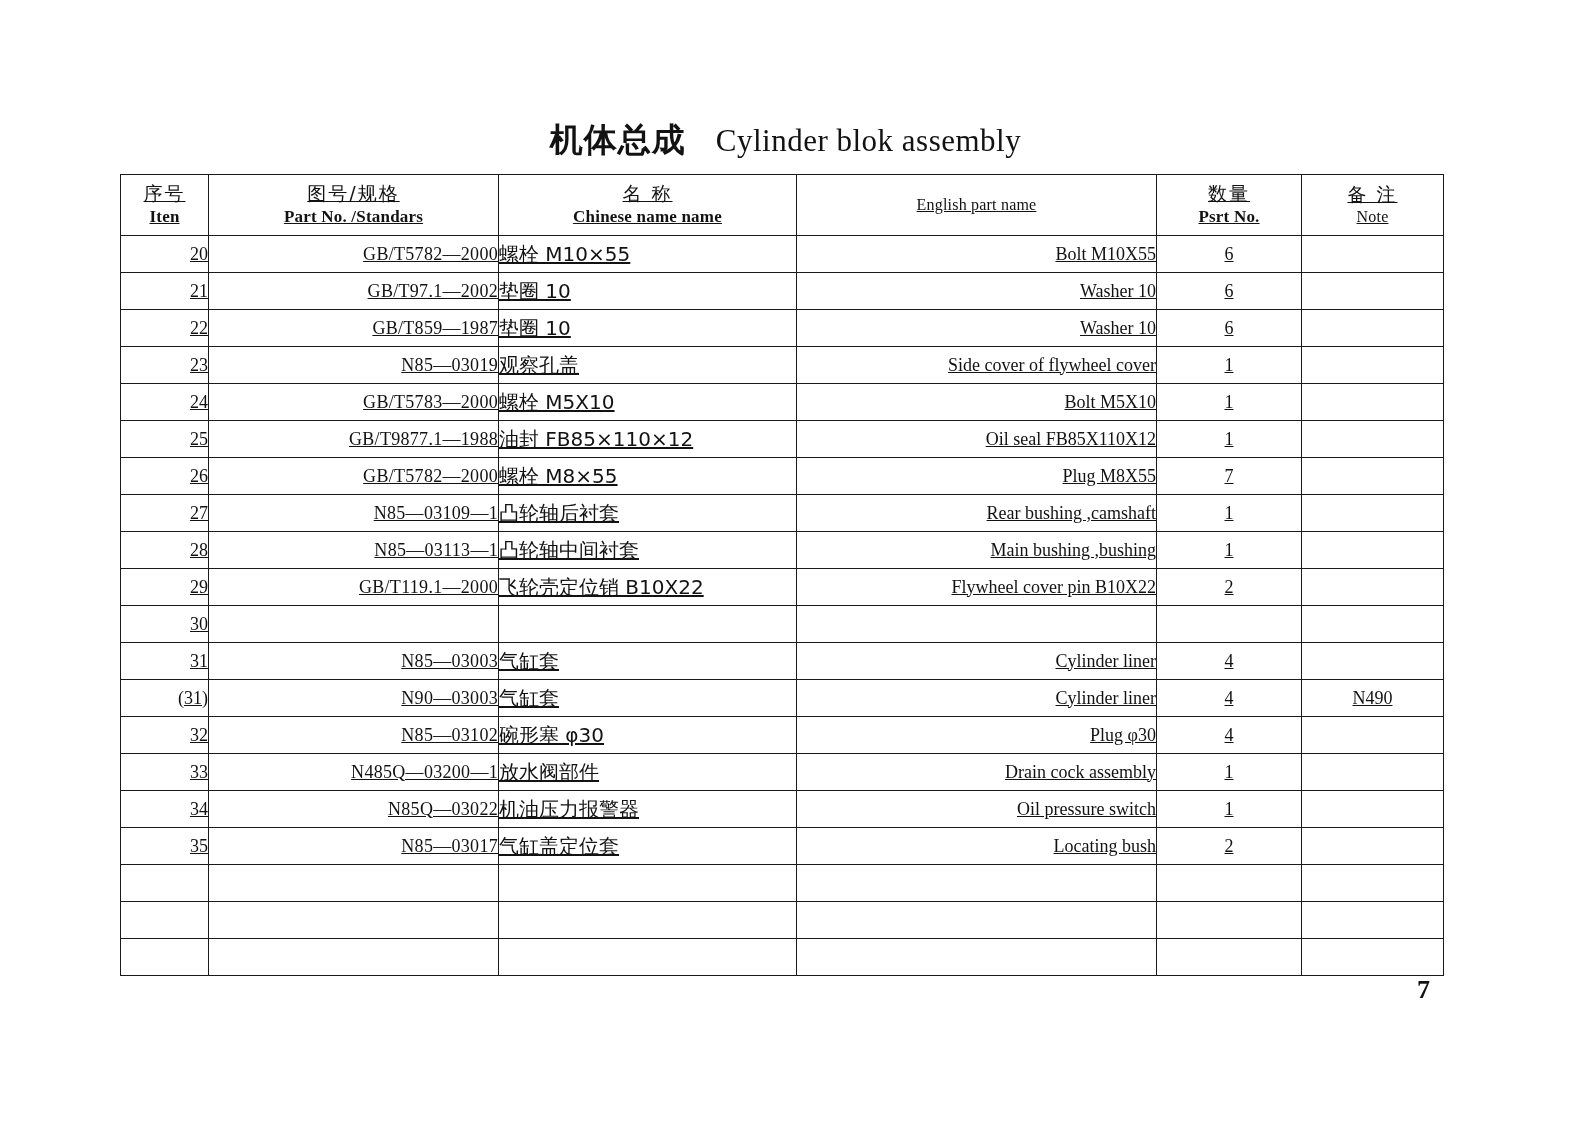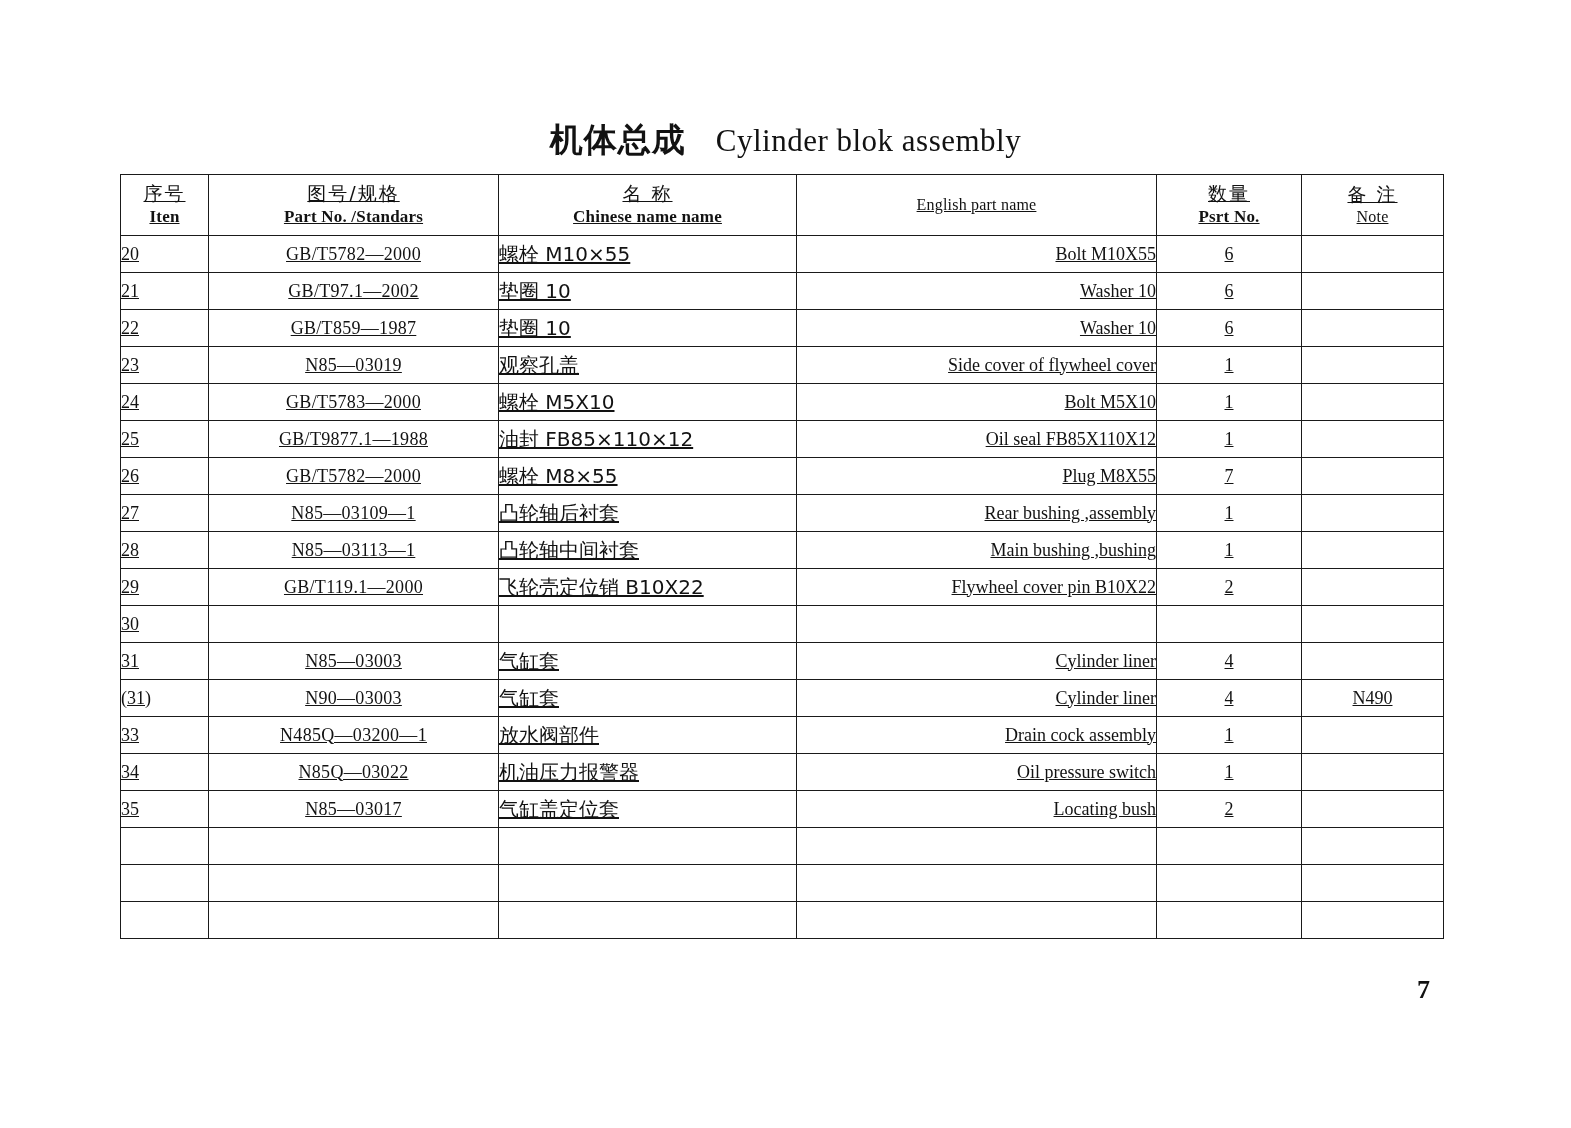--- a/index.html
+++ b/index.html
@@ -78,22 +78,22 @@
     letter-spacing: 0.2px;
   }
   .hen.plain {
     font-weight: normal;
     font-size: 16px;
   }
   tbody td {
     height: 36px;
     font-size: 18px;
   }
-  td.c-item { width: 88px; text-align: left; margin-left: 20px; }
-  td.c-part { width: 290px; text-align: center; padding-left: 12px; letter-spacing: 0.3px; }
+  td.c-item { width: 88px; text-align: right; margin-left: 20px; }
+  td.c-part { width: 290px; text-align: right; padding-left: 12px; letter-spacing: 0.3px; }
   td.c-cn { width: 298px; text-align: left; padding-left: 14px; font-family: "DejaVu Sans", sans-serif; font-size: 20px; }
   td.c-en { width: 360px; text-align: right; padding-left: 12px; }
   td.c-qty { width: 145px; text-align: center; }
   td.c-note { width: 140px; text-align: center; }
   col.item { width: 88px; }
   col.part { width: 290px; }
   col.cn { width: 298px; }
   col.en { width: 360px; }
   col.qty { width: 145px; }
   col.note { width: 142px; }
@@ -206,21 +206,21 @@
           <td class="c-part">GB/T5782—2000</td>
           <td class="c-cn">螺栓 M8×55</td>
           <td class="c-en">Plug M8X55</td>
           <td class="c-qty">7</td>
           <td class="c-note"></td>
         </tr>
         <tr>
           <td class="c-item">27</td>
           <td class="c-part">N85—03109—1</td>
           <td class="c-cn">凸轮轴后衬套</td>
-          <td class="c-en">Rear bushing ,assembly</td>
+          <td class="c-en">Rear bushing ,camshaft</td>
           <td class="c-qty">1</td>
           <td class="c-note"></td>
         </tr>
         <tr>
           <td class="c-item">28</td>
           <td class="c-part">N85—03113—1</td>
           <td class="c-cn">凸轮轴中间衬套</td>
           <td class="c-en">Main bushing ,bushing</td>
           <td class="c-qty">1</td>
           <td class="c-note"></td>
@@ -251,20 +251,28 @@
         </tr>
         <tr>
           <td class="c-item">(31)</td>
           <td class="c-part">N90—03003</td>
           <td class="c-cn">气缸套</td>
           <td class="c-en">Cylinder liner</td>
           <td class="c-qty">4</td>
           <td class="c-note">N490</td>
         </tr>
         <tr>
+          <td class="c-item">32</td>
+          <td class="c-part">N85—03102</td>
+          <td class="c-cn">碗形塞 φ30</td>
+          <td class="c-en">Plug φ30</td>
+          <td class="c-qty">4</td>
+          <td class="c-note"></td>
+        </tr>
+        <tr>
           <td class="c-item">33</td>
           <td class="c-part">N485Q—03200—1</td>
           <td class="c-cn">放水阀部件</td>
           <td class="c-en">Drain cock assembly</td>
           <td class="c-qty">1</td>
           <td class="c-note"></td>
         </tr>
         <tr>
           <td class="c-item">34</td>
           <td class="c-part">N85Q—03022</td>

